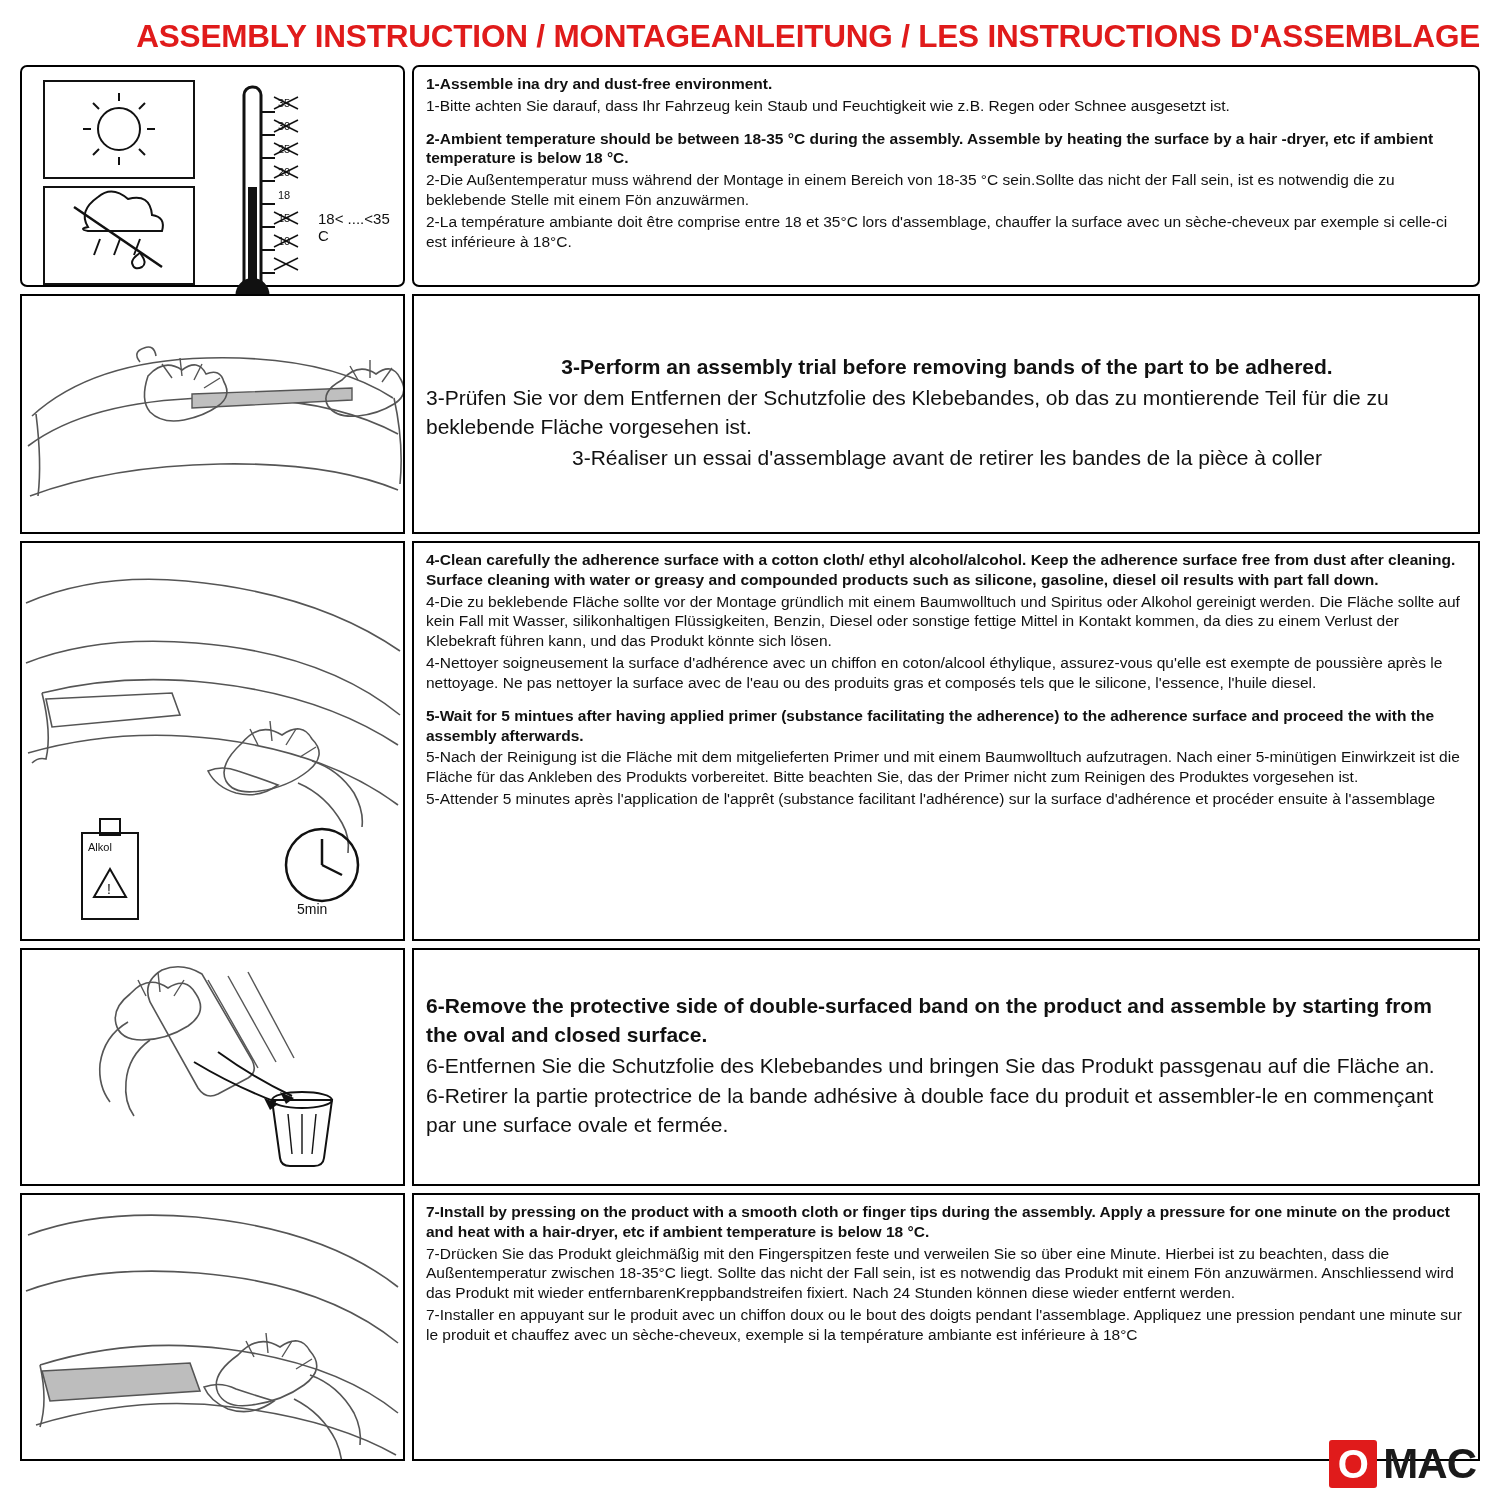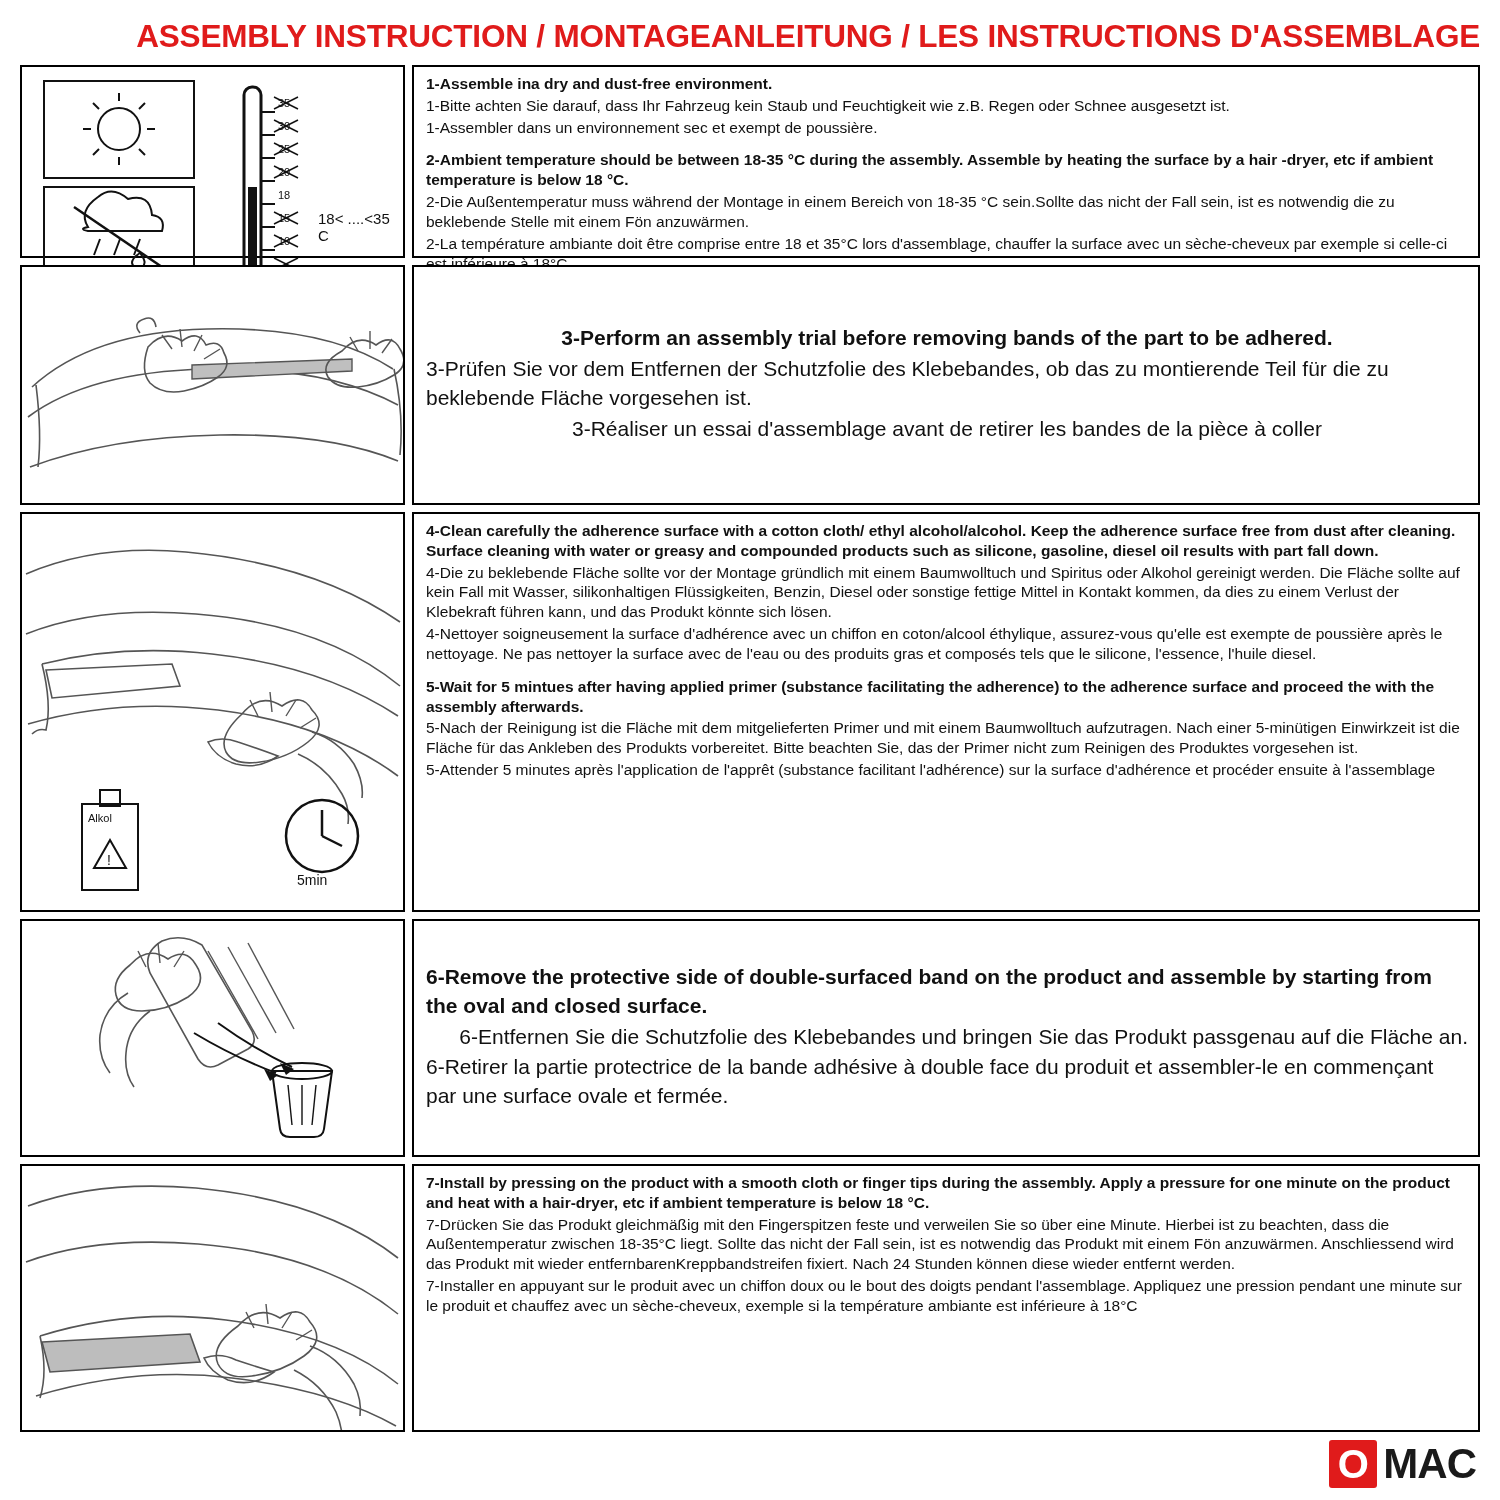--- a/index.html
+++ b/index.html
@@ -43,24 +43,24 @@
     display: flex;
     flex-direction: column;
     justify-content: center;
   }
   .cell-txt.topalign { justify-content: flex-start; }
   .b { font-weight: bold; }
   .para { margin: 0 0 2px 0; }
   .para.gap { margin-top: 11px; }
   .big { font-size: 21px; line-height: 1.38; }
   
-  .r1 .cell-img, .r1 .cell-txt { height: 193px; }
+  .r1 .cell-img, .r1 .cell-txt { height: 222px; border-radius: 7px; }
   .r2 .cell-img, .r2 .cell-txt { height: 240px; align-items: center; }
   .r3 .cell-img, .r3 .cell-txt { height: 400px; }
-  .r4 .cell-img, .r4 .cell-txt { height: 238px; align-items: flex-end; }
+  .r4 .cell-img, .r4 .cell-txt { height: 238px; }
   .r5 .cell-img, .r5 .cell-txt { height: 268px; }
 
   svg { display: block; }
 
   .logo {
     position: absolute;
     right: 24px;
     bottom: 12px;
     display: flex;
     align-items: center;
@@ -159,21 +159,20 @@
               <line x1="252" y1="191" x2="276" y2="203"></line>
                 <line x1="276" y1="191" x2="252" y2="203"></line>
             </g>
           </g>
         </svg>
         <div style="position:absolute; left:296px; top:143px; font-size:15px; color:#111;">18&lt; ....&lt;35 C</div>
       </div>
       <div class="cell-txt topalign">
         <p class="para b">1-Assemble ina dry and dust-free environment.</p>
         <p class="para">1-Bitte achten Sie darauf, dass Ihr Fahrzeug kein Staub und Feuchtigkeit wie z.B. Regen oder Schnee ausgesetzt ist.</p>
-        <p class="para">1-Assembler dans un environnement sec et exempt de poussière.</p>
         <p class="para b gap">2-Ambient temperature should be between 18-35 °C  during the assembly. Assemble by heating the surface by a hair -dryer, etc if ambient temperature is below 18 °C.</p>
         <p class="para">2-Die Außentemperatur muss während der Montage in einem Bereich von 18-35 °C  sein.Sollte das nicht der Fall sein, ist es notwendig die zu beklebende Stelle mit einem Fön anzuwärmen.</p>
         <p class="para">2-La température ambiante doit être comprise entre 18 et 35°C lors d'assemblage, chauffer la surface avec un sèche-cheveux par exemple si celle-ci est inférieure à 18°C.</p>
       </div>
     </div>
 
     <div class="row r2">
       <div class="cell-img">
         <svg width="381" height="236" viewBox="0 0 381 236">
           <path d="M10 120 q60 -55 175 -58 q120 -3 186 40" fill="none" stroke="#555" stroke-width="1.6"></path>

